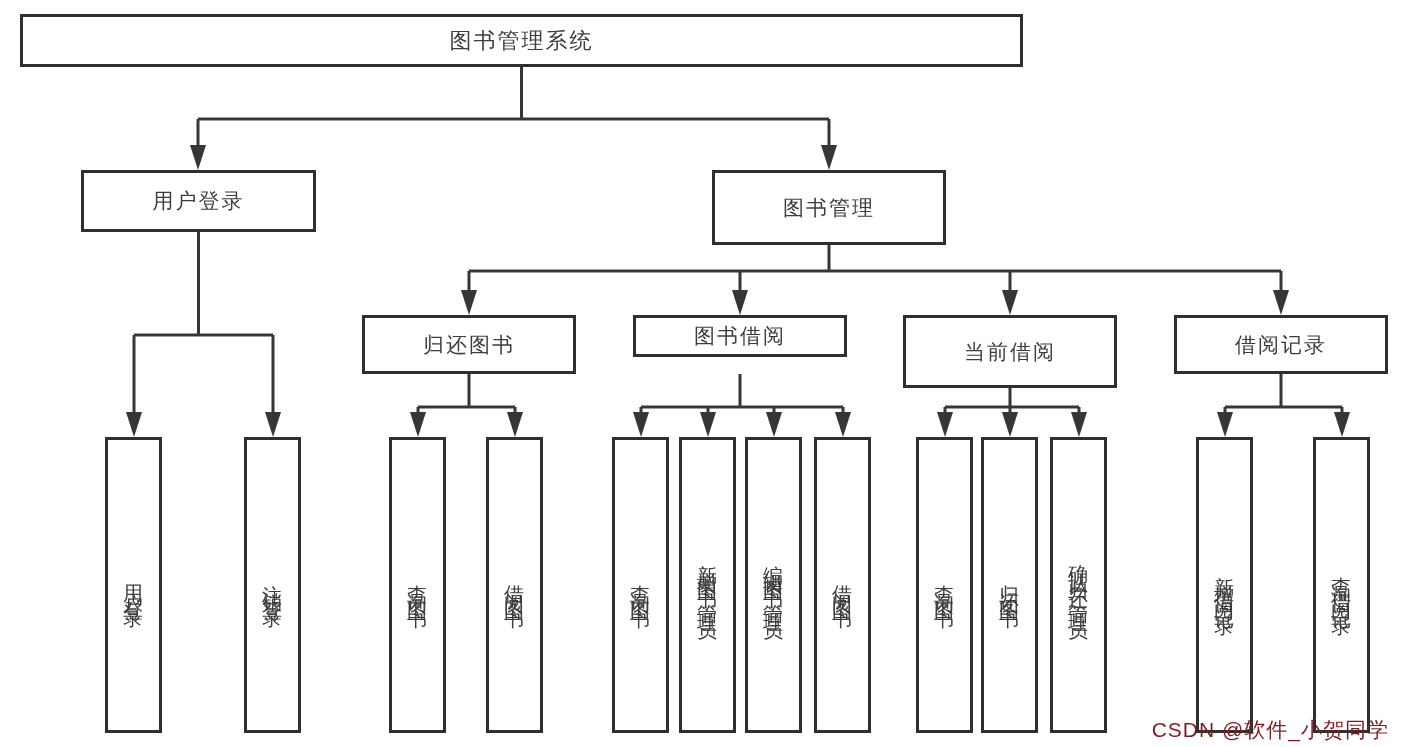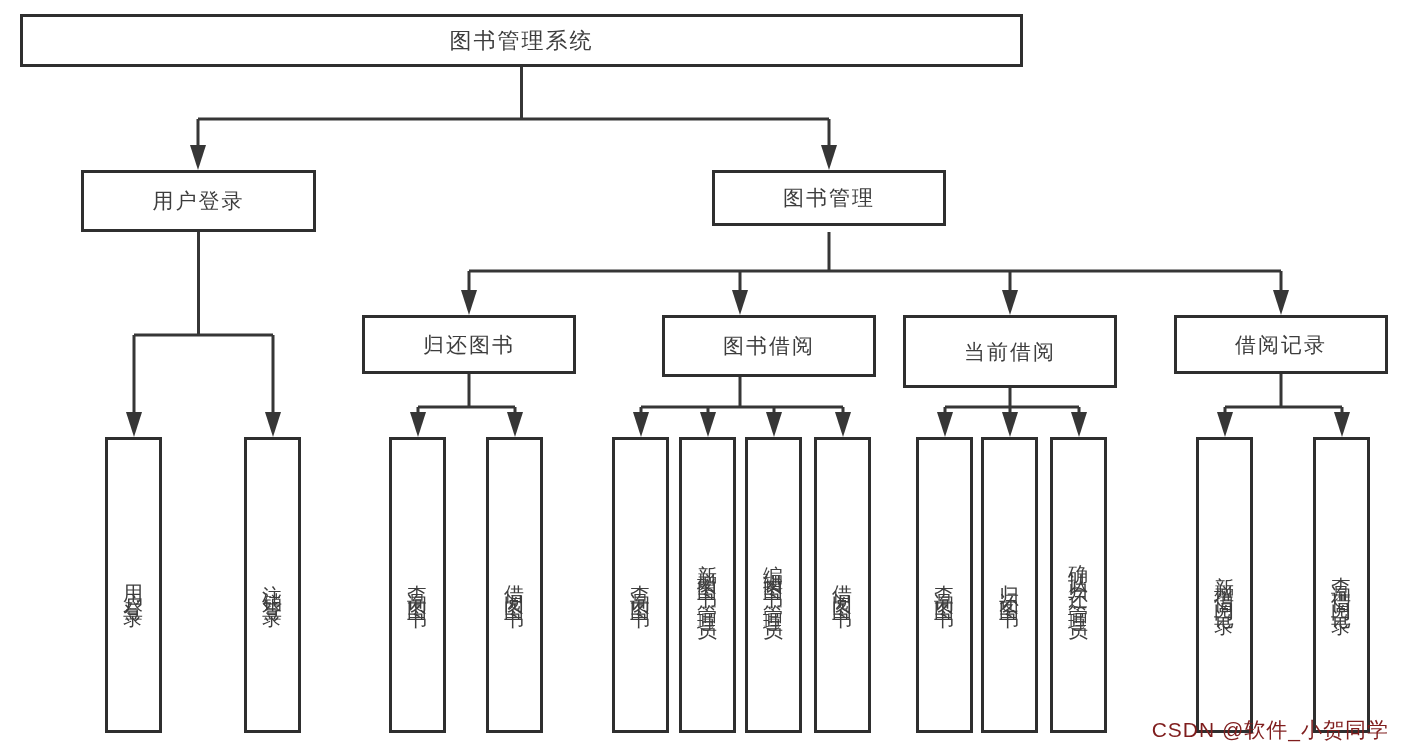--- a/index.html
+++ b/index.html
@@ -84,28 +84,28 @@
     </g>
   </svg>
 
   <div class="node hbox root-box" style="left:20px; top:14px; width:1003px; height:53px;">
     <span>图书管理系统</span>
   </div>
 
   <div class="node hbox" style="left:81px; top:170px; width:235px; height:62px;">
     <span>用户登录</span>
   </div>
-  <div class="node hbox" style="left:712px; top:170px; width:234px; height:56px;">
+  <div class="node hbox" style="left:712px; top:170px; width:234px; height:75px;">
     <span>图书管理</span>
   </div>
 
   <div class="node hbox" style="left:362px; top:315px; width:214px; height:59px;">
     <span>归还图书</span>
   </div>
-  <div class="node hbox" style="left:662px; top:315px; width:214px; height:62px;">
+  <div class="node hbox" style="left:633px; top:315px; width:214px; height:42px;">
     <span>图书借阅</span>
   </div>
   <div class="node hbox" style="left:903px; top:315px; width:214px; height:73px;">
     <span>当前借阅</span>
   </div>
   <div class="node hbox" style="left:1174px; top:315px; width:214px; height:59px;">
     <span>借阅记录</span>
   </div>
 
   <div class="node vbox" style="left:105px; top:437px; width:57px; height:296px;">

